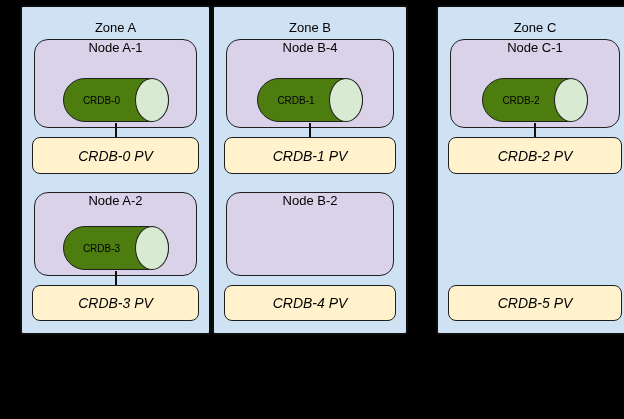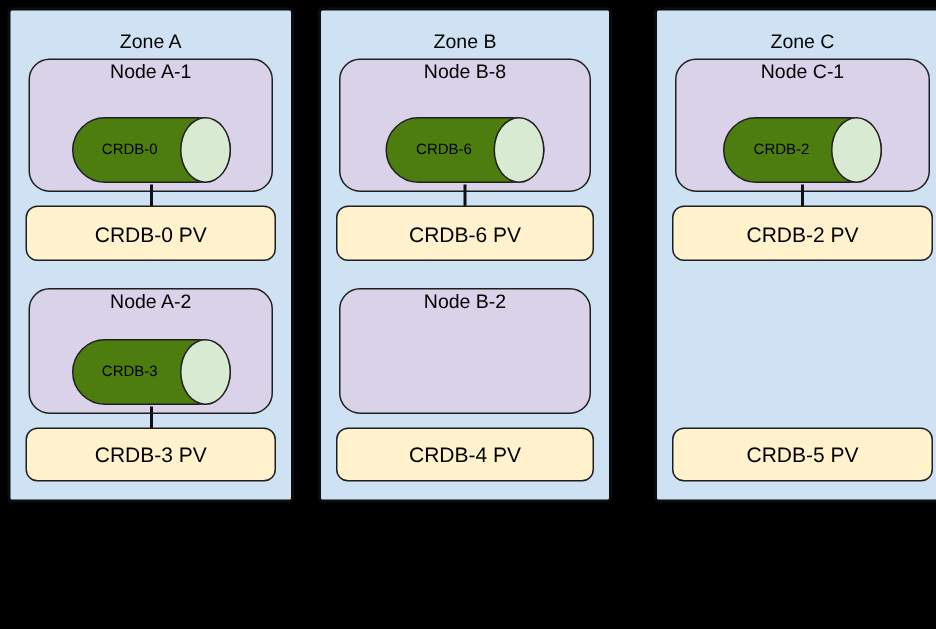--- a/index.html
+++ b/index.html
@@ -14,21 +14,21 @@
   }
   .zone {
     position: absolute;
     top: 5px;
     height: 330px;
     background: #cfe2f3;
     border: 2px solid #0d0d0d;
     border-radius: 3px;
     box-sizing: border-box;
   }
-  .zone-a { left: 5px;   width: 191px; }
+  .zone-a { left: 20px;   width: 191px; }
   .zone-b { left: 212px; width: 196px; }
   .zone-c { left: 436px; width: 198px; }
 
   .zone-title {
     margin-top: 13px;
     text-align: center;
     font-size: 13px;
     line-height: 15px;
   }
   .node {
@@ -92,20 +92,21 @@
     left: 10px;
     right: 10px;
     background: #fff2cc;
     border: 1px solid #1f1f1f;
     border-radius: 8px;
     box-sizing: border-box;
     display: flex;
     align-items: center;
     justify-content: center;
     font-size: 14px;
+    font-style: italic;
   }
   .pv-1 { top: 130px; height: 37px; }
   .pv-2 { top: 278px; height: 36px; }
 </style>
 </head>
 <body>
 
 <div class="canvas">
 
   <section class="zone zone-a">
@@ -129,28 +130,28 @@
       </div>
     </div>
     <div class="connector conn-2"></div>
     <div class="pv pv-2">CRDB-3 PV</div>
   </section>
 
   <section class="zone zone-b">
     <div class="zone-title">Zone B</div>
 
     <div class="node node-1">
-      <div class="node-label">Node B-8</div>
+      <div class="node-label">Node B-4</div>
       <div class="cylinder">
         <span class="cyl-cap"></span>
-        <span class="cyl-label">CRDB-6</span>
+        <span class="cyl-label">CRDB-1</span>
       </div>
     </div>
     <div class="connector conn-1"></div>
-    <div class="pv pv-1">CRDB-6 PV</div>
+    <div class="pv pv-1">CRDB-1 PV</div>
 
     <div class="node node-2">
       <div class="node-label">Node B-2</div>
     </div>
     <div class="pv pv-2">CRDB-4 PV</div>
   </section>
 
   <section class="zone zone-c">
     <div class="zone-title">Zone C</div>
 

